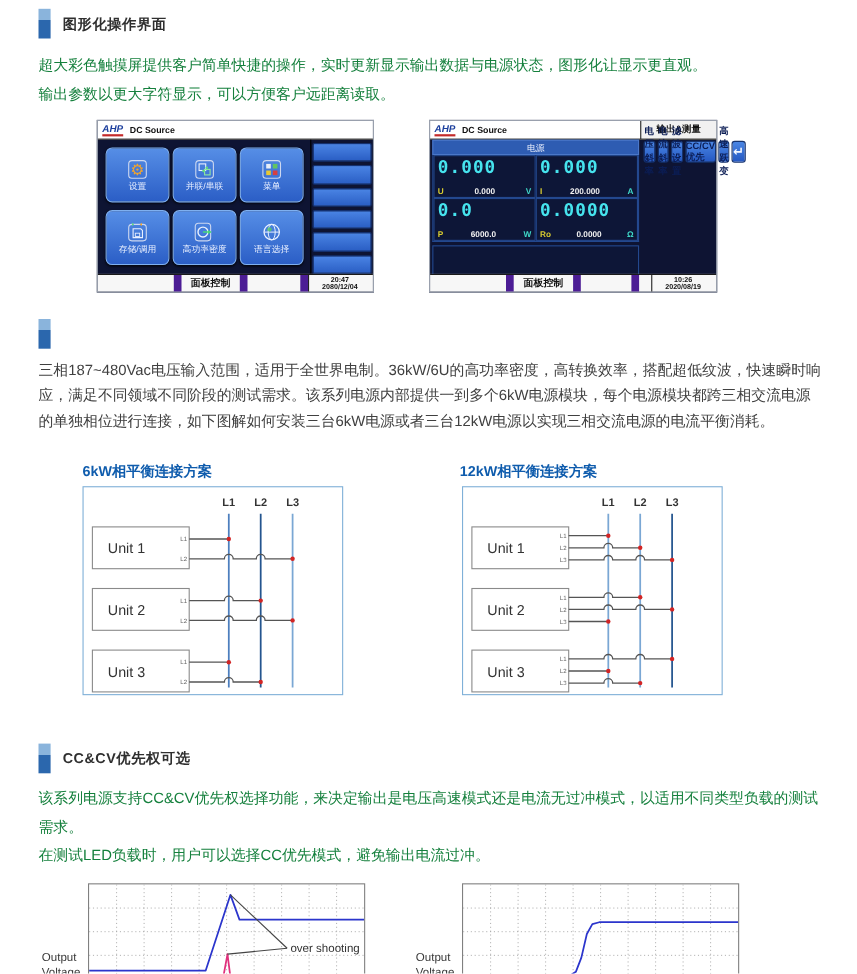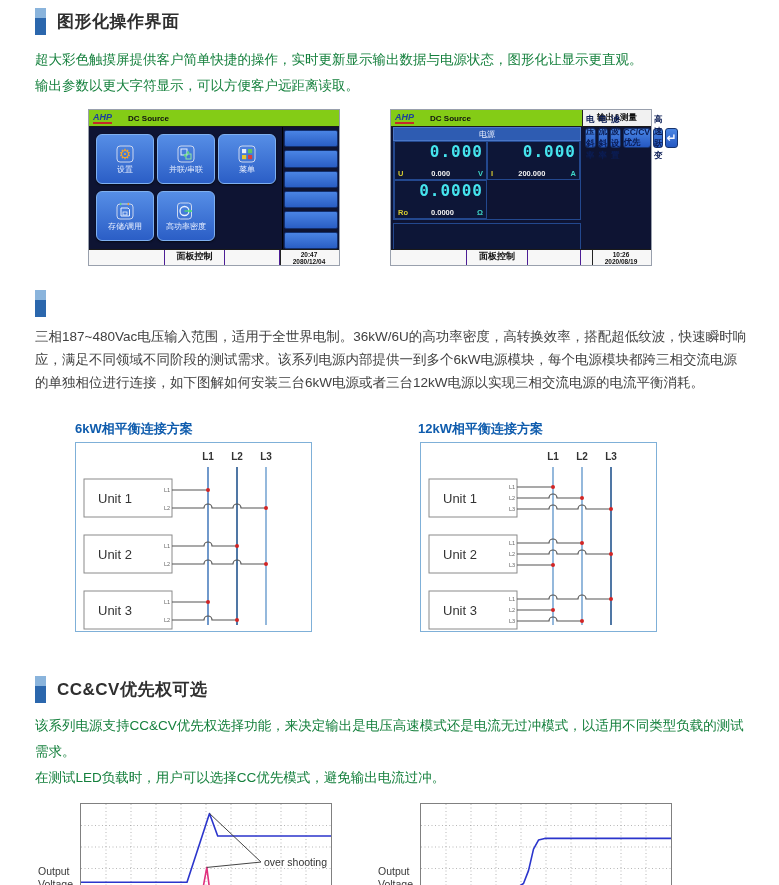--- a/index.html
+++ b/index.html
@@ -3,63 +3,63 @@
 <meta charset="utf-8">
 <style>
   html,body{margin:0;padding:0;}
   body{
     width:779px;height:885px;background:#ffffff;overflow:hidden;
     font-family:"Liberation Sans","DejaVu Sans",sans-serif;color:#3c3c3c;
   }
   
   .sec-header{display:flex;align-items:center;gap:11px;margin-left:35px;}
   .sec-bar{width:11px;height:27px;background:linear-gradient(#8ab4dc 0 38%,#2b67ad 38% 100%);}
-  .sec-title{font-size:17px;font-weight:700;color:#2f2f2f;letter-spacing:.5px;}
+  .sec-title{font-size:13px;font-weight:700;color:#2f2f2f;letter-spacing:.5px;}
   .body-line{margin:0 0 0 35px;width:712px;font-size:13.5px;line-height:26px;color:#15803d;}
   .body-par{margin:8px 0 0 35px;width:712px;font-size:13.5px;line-height:23px;color:#404040;}
 
   
   .screens-row{display:flex;margin:10px 0 0 88px;gap:50px;}
   .screen{position:relative;border:1px solid #99a0ad;background:#0e1433;}
   .scr1{width:250px;height:155px;}
   .scr2{width:260px;height:155px;}
-  .titlebar{position:absolute;top:0;left:0;right:0;height:16px;background:#84cc16;
+  .titlebar{position:absolute;top:0;left:0;right:0;height:16px;background:#ffffff;
     border-bottom:1px solid #1a1a1a;display:flex;align-items:center;}
   .brand{font-style:italic;font-weight:900;font-size:9px;color:#1c3f9d;margin-left:4px;
     border-bottom:2px solid #c42a2a;line-height:8px;padding-bottom:1px;}
-  .scr-title{font-size:8px;font-weight:700;color:#111;margin-left:16px;}
+  .scr-title{font-size:8px;font-weight:700;color:#111;margin-left:6px;}
   
   .s1-main{position:absolute;top:17px;left:0;width:192px;bottom:16px;
     display:grid;grid-template-columns:repeat(3,56px);grid-template-rows:48px 48px;
     gap:9px 5px;padding:7px 0 0 7px;box-sizing:border-box;}
   .app-btn{width:56px;height:48px;border-radius:6px;border:1px solid #7fb0f0;
     background:linear-gradient(#568ee6,#2b5ec6);display:flex;flex-direction:column;
     align-items:center;justify-content:center;gap:1px;box-shadow:0 1px 2px rgba(0,0,0,.6);}
   .app-btn .lbl{font-size:8px;color:#e8efff;line-height:9px;white-space:nowrap;}
   .s1-right{position:absolute;top:17px;right:0;width:57px;bottom:16px;border-left:1px solid #000;
     display:flex;flex-direction:column;gap:3px;padding:3px 1px 0 1px;box-sizing:border-box;}
   .blank-btn{height:17px;border-radius:2px;border:1px solid #14306e;
     background:linear-gradient(#4a84e4,#2a5ec4);}
   .scr-bottom{position:absolute;left:0;right:0;bottom:0;height:15px;background:#f7f7f7;
     border-top:1px solid #1a1a1a;display:flex;align-items:center;}
-  .sb-cell{height:100%;border-right:1px solid #4c1d95;box-sizing:border-box;
-    display:flex;align-items:flex-start;justify-content:center;}
+  .sb-cell{height:100%;border-right:7px solid #4c1d95;box-sizing:border-box;
+    display:flex;align-items:center;justify-content:center;}
   .sb-label{font-size:9px;font-weight:700;color:#111;}
   .sb-time{margin-left:auto;text-align:center;font-size:6.5px;line-height:7px;font-weight:700;
     color:#111;padding-right:2px;border-left:1px solid #222;height:100%;
     display:flex;flex-direction:column;justify-content:center;min-width:56px;}
   
   .s2-head-right{position:absolute;top:0;right:0;width:68px;height:16px;background:#f1f1f1;
     border-left:1px solid #222;border-bottom:1px solid #1a1a1a;display:flex;align-items:center;justify-content:center;
     font-size:8.5px;font-weight:700;color:#111;}
   .s2-main{position:absolute;top:17px;left:2px;width:188px;bottom:32px;}
   .panel-strip{height:12px;background:#2e5cb2;border:1px solid #4a77c8;display:flex;
     align-items:center;justify-content:center;font-size:8px;color:#eef2ff;}
   .readings{display:grid;grid-template-columns:93px 93px;grid-template-rows:39px 39px;
-    border:1px solid #23488e;border-top:none;text-align:right;}
+    border:1px solid #23488e;border-top:none;}
   .rcell{border:1px solid #23488e;box-sizing:border-box;padding:1px 3px;display:flex;
     flex-direction:column;justify-content:space-between;background:#0d1637;}
   .rbig{font-family:"DejaVu Sans Mono",monospace;font-weight:700;font-size:16px;
     color:#46e4ee;line-height:17px;letter-spacing:1px;}
   .rline{display:flex;align-items:baseline;font-size:7.5px;font-weight:700;}
   .rlab{color:#d8cc30;}
   .rset{color:#f2f2f2;margin:0 auto;}
   .runit{color:#3fd8c8;}
   .empty-box{height:30px;border:1px solid #23488e;margin-top:3px;background:#0d1637;}
   .s2-side{position:absolute;top:17px;right:0;width:68px;bottom:16px;display:flex;
@@ -143,20 +143,29 @@
         <span class="lbl">存储/调用</span>
       </div>
       <div class="app-btn">
         <svg width="20" height="20" viewBox="0 0 20 20">
           <rect x="1.5" y="2" width="14" height="16" rx="3" fill="none" stroke="#cdd8f0" stroke-width="1"></rect>
           <circle cx="8.5" cy="10" r="4.5" fill="none" stroke="#e8f0ff" stroke-width="1.3"></circle>
           <line x1="8.5" y1="10" x2="16" y2="10" stroke="#4ad87a" stroke-width="1.4"></line>
           <path d="M16,10 l-3,-2 v4 z" fill="#4ad87a"></path>
         </svg>
         <span class="lbl">高功率密度</span>
+      </div>
+      <div class="app-btn">
+        <svg width="20" height="20" viewBox="0 0 20 20">
+          <circle cx="10" cy="10" r="7" fill="none" stroke="#e8f0ff" stroke-width="1.2"></circle>
+          <ellipse cx="10" cy="10" rx="3.2" ry="7" fill="none" stroke="#e8f0ff" stroke-width="0.9"></ellipse>
+          <line x1="3" y1="10" x2="17" y2="10" stroke="#e8f0ff" stroke-width="0.9"></line>
+          <circle cx="8" cy="7.5" r="2" fill="#58c868" opacity="0.85"></circle>
+        </svg>
+        <span class="lbl">语言选择</span>
       </div>
     </div>
     <div class="s1-right">
       <div class="blank-btn"></div>
       <div class="blank-btn"></div>
       <div class="blank-btn"></div>
       <div class="blank-btn"></div>
       <div class="blank-btn"></div>
       <div class="blank-btn"></div>
     </div>
@@ -189,20 +198,28 @@
             <span class="rset">0.000</span>
             <span class="runit">V</span>
           </div>
         </div>
         <div class="rcell">
           <div class="rbig">0.000</div>
           <div class="rline">
             <span class="rlab">I</span>
             <span class="rset">200.000</span>
             <span class="runit">A</span>
+          </div>
+        </div>
+        <div class="rcell">
+          <div class="rbig">0.0</div>
+          <div class="rline">
+            <span class="rlab">P</span>
+            <span class="rset">6000.0</span>
+            <span class="runit">W</span>
           </div>
         </div>
         <div class="rcell">
           <div class="rbig">0.0000</div>
           <div class="rline">
             <span class="rlab">Ro</span>
             <span class="rset">0.0000</span>
             <span class="runit">Ω</span>
           </div>
         </div>

